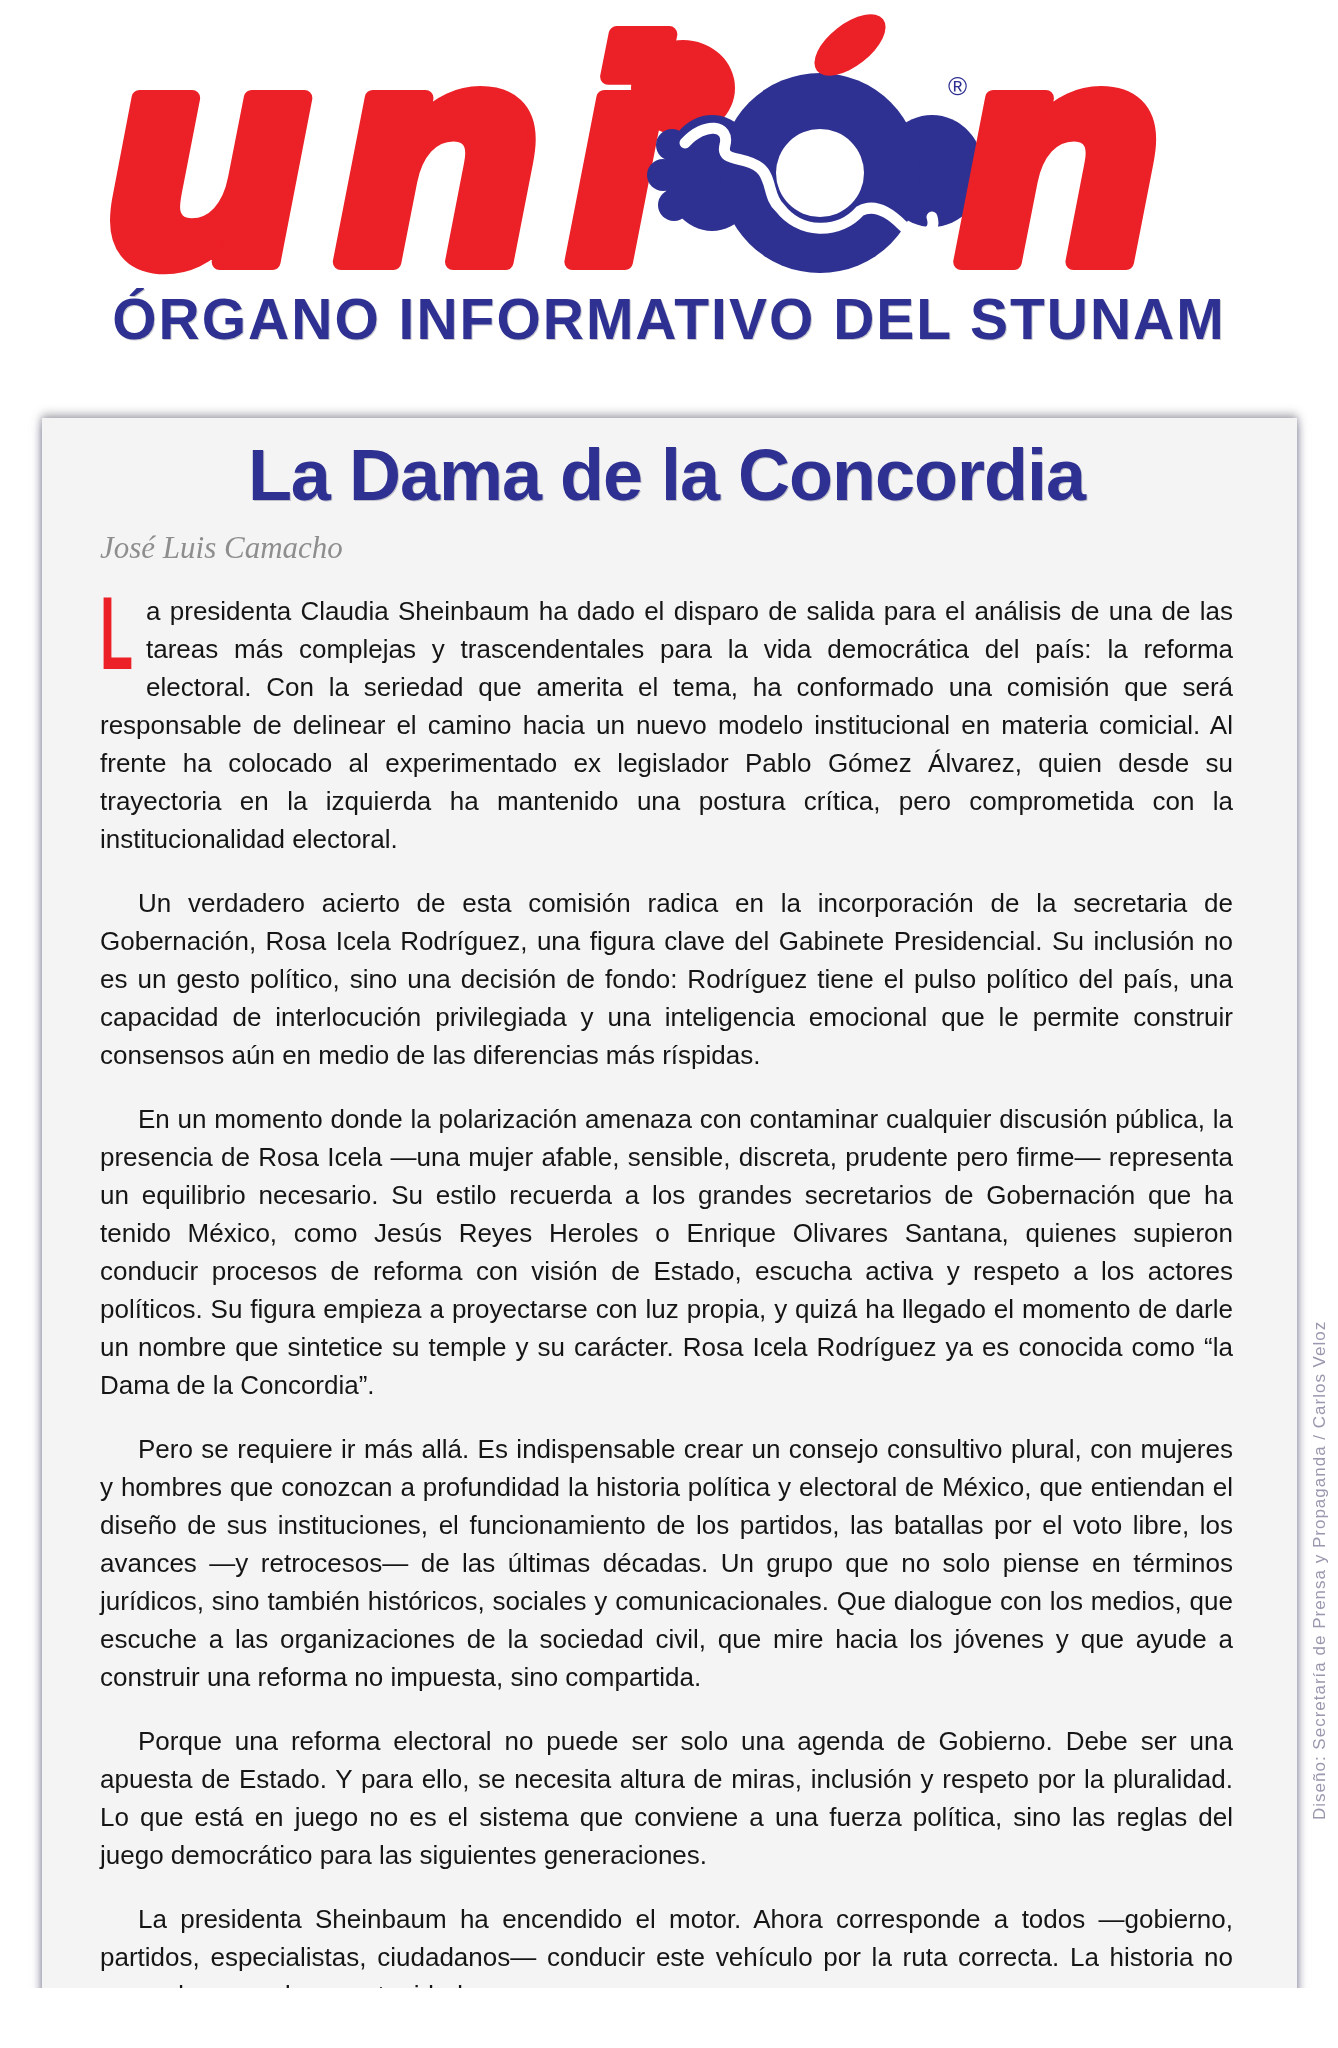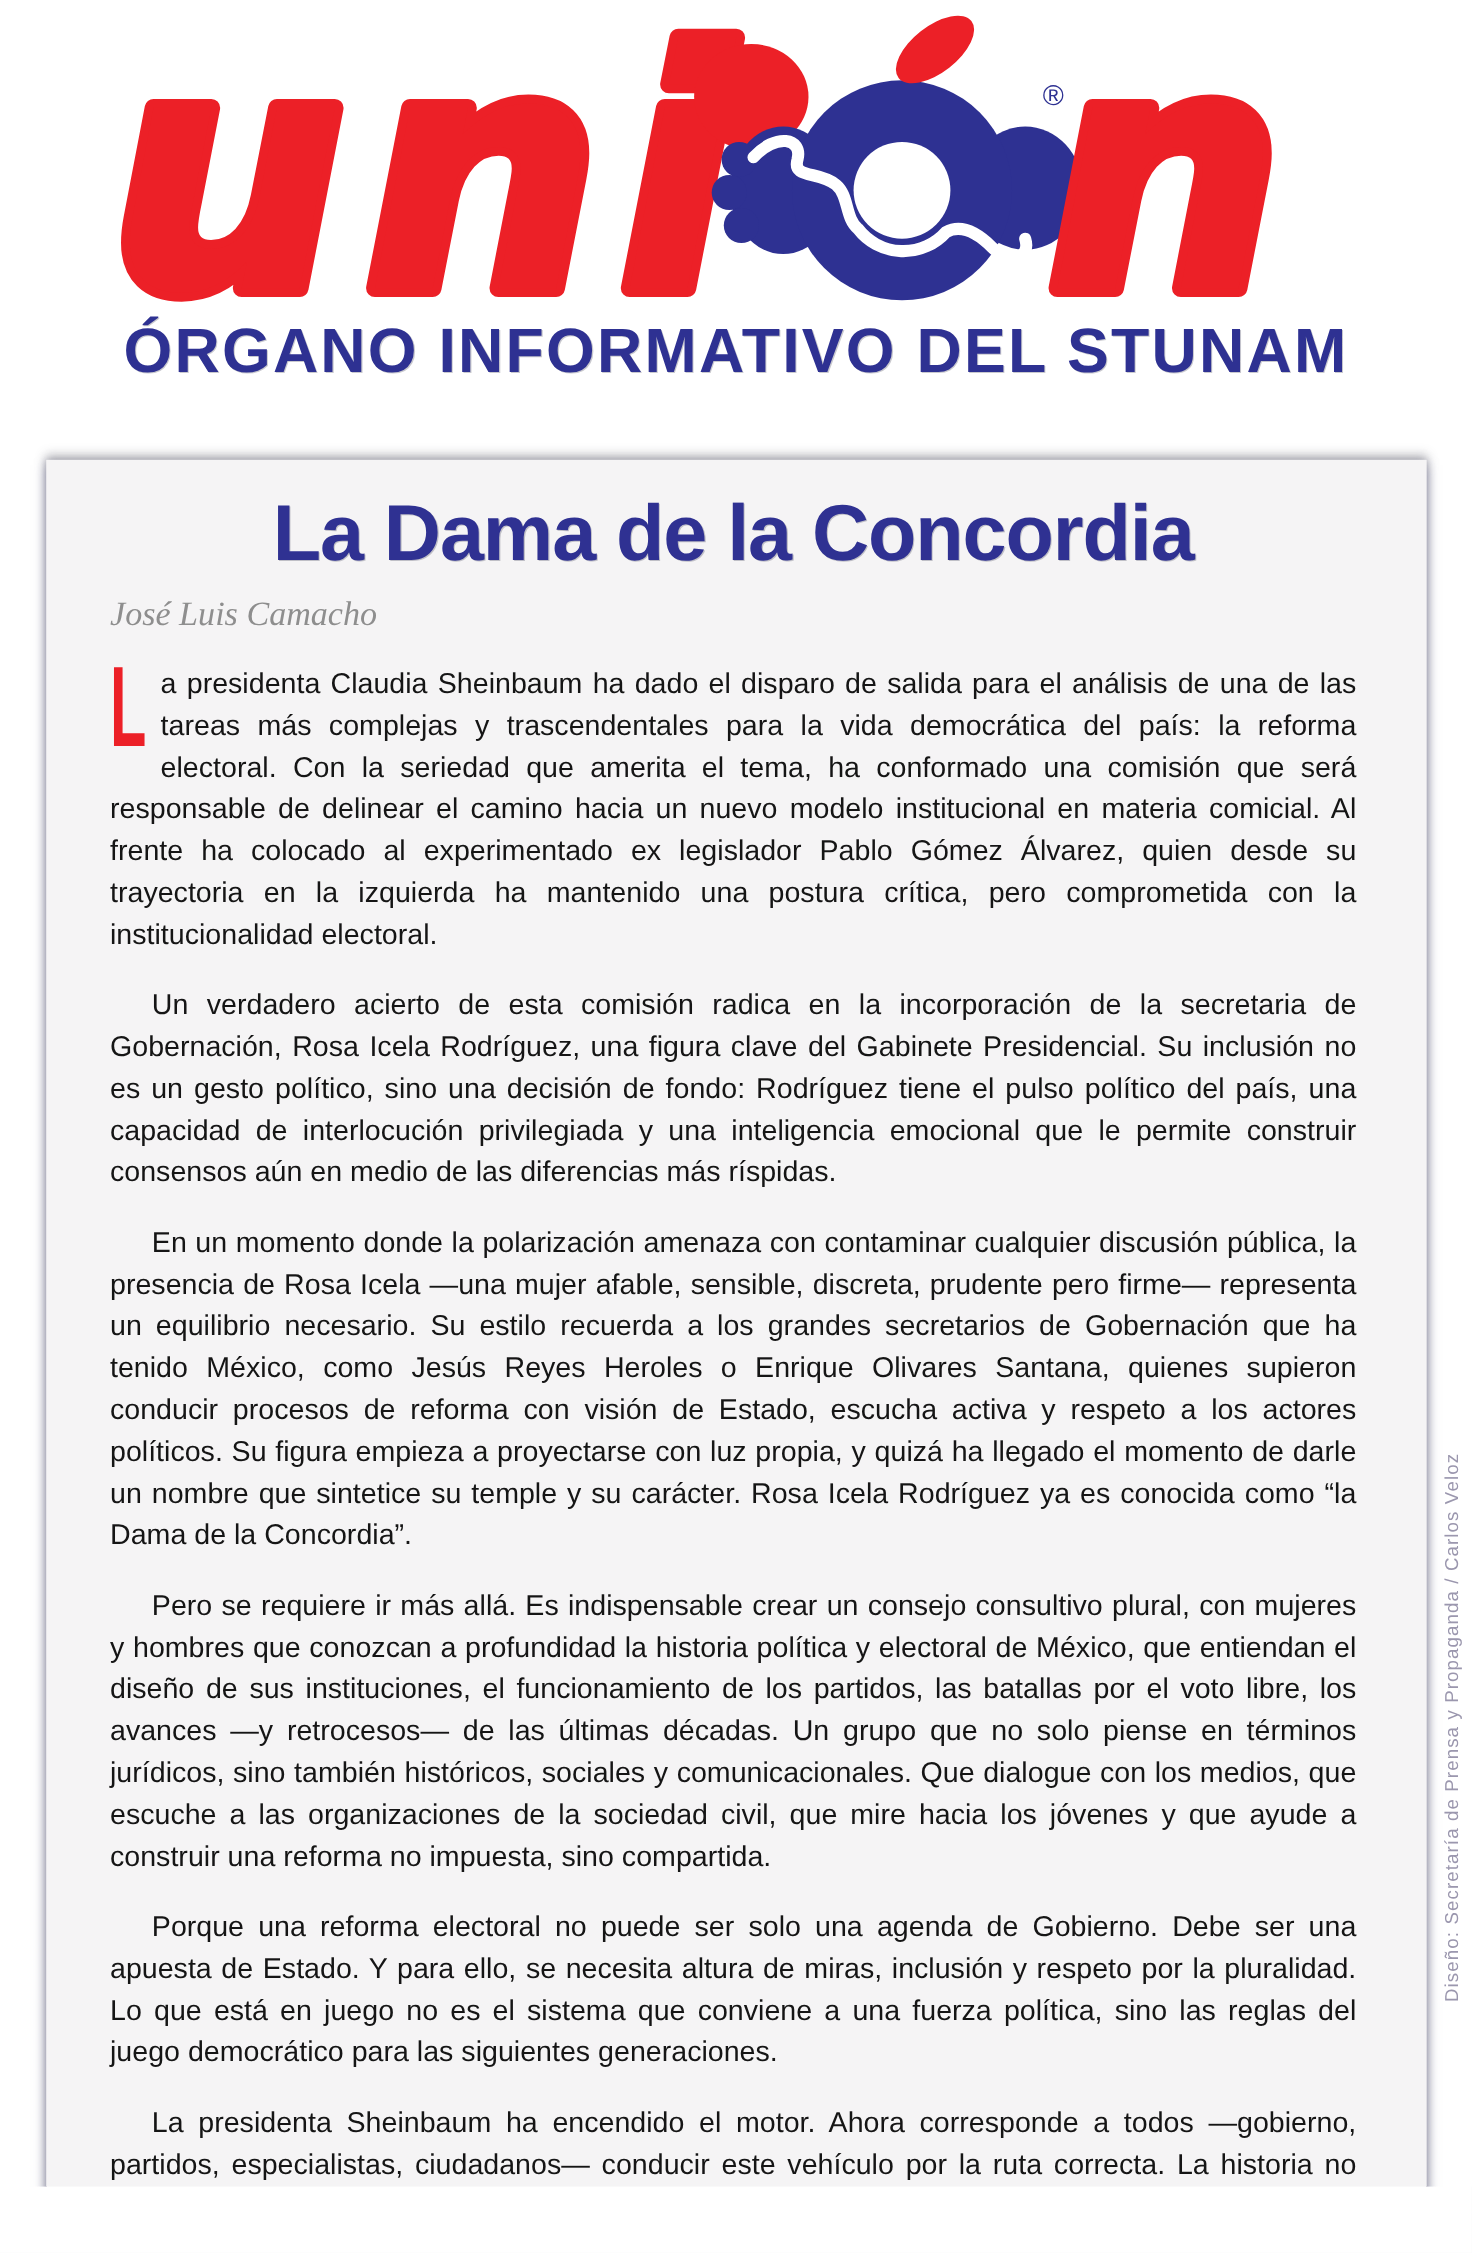--- a/index.html
+++ b/index.html
@@ -13,21 +13,21 @@
   #tagline{position:absolute;left:0;top:286px;width:1338px;text-align:center;
            font-weight:bold;font-size:57px;letter-spacing:2px;color:#2E3192;
            text-shadow:1px 1px 0 rgba(40,40,60,.25);}
   #issue-date{position:absolute;left:0;top:360px;width:1338px;text-align:center;
               font-weight:bold;font-size:30px;letter-spacing:1px;color:#A8A6A7;}
 
   
   #panel{position:absolute;left:42px;top:418px;width:1255px;height:1582px;
          background:#f5f4f5;box-sizing:border-box;
          box-shadow:0 -4px 9px rgba(90,90,100,.40), 0 5px 10px rgba(110,110,155,.55), 0 0 6px rgba(90,90,110,.25);
-         padding:22px 64px 0 58px;overflow:hidden;}
+         padding:12px 64px 0 58px;overflow:hidden;}
   #article-title{margin:4px 0 0 0;text-align:center;font-weight:bold;font-size:72px;
                  letter-spacing:-1px;color:#2F3192;text-shadow:1px 1px 0 rgba(30,30,60,.25);}
   #byline{margin:14px 0 0 0;font-family:"Liberation Serif",serif;
           font-style:italic;font-size:31px;color:#8E8E8E;}
   #article-body{margin-top:26px;color:#151515;font-size:26px;line-height:38px;}
   .para{margin:0 0 26px 0;text-align:justify;}
   .para.indent{text-indent:38px;}
   .dropcap{float:left;width:36px;margin:3px 10px 0 0;color:#EC2027;font-weight:bold;
            font-size:104px;line-height:76px;transform:scaleX(.52);transform-origin:left top;}
 

